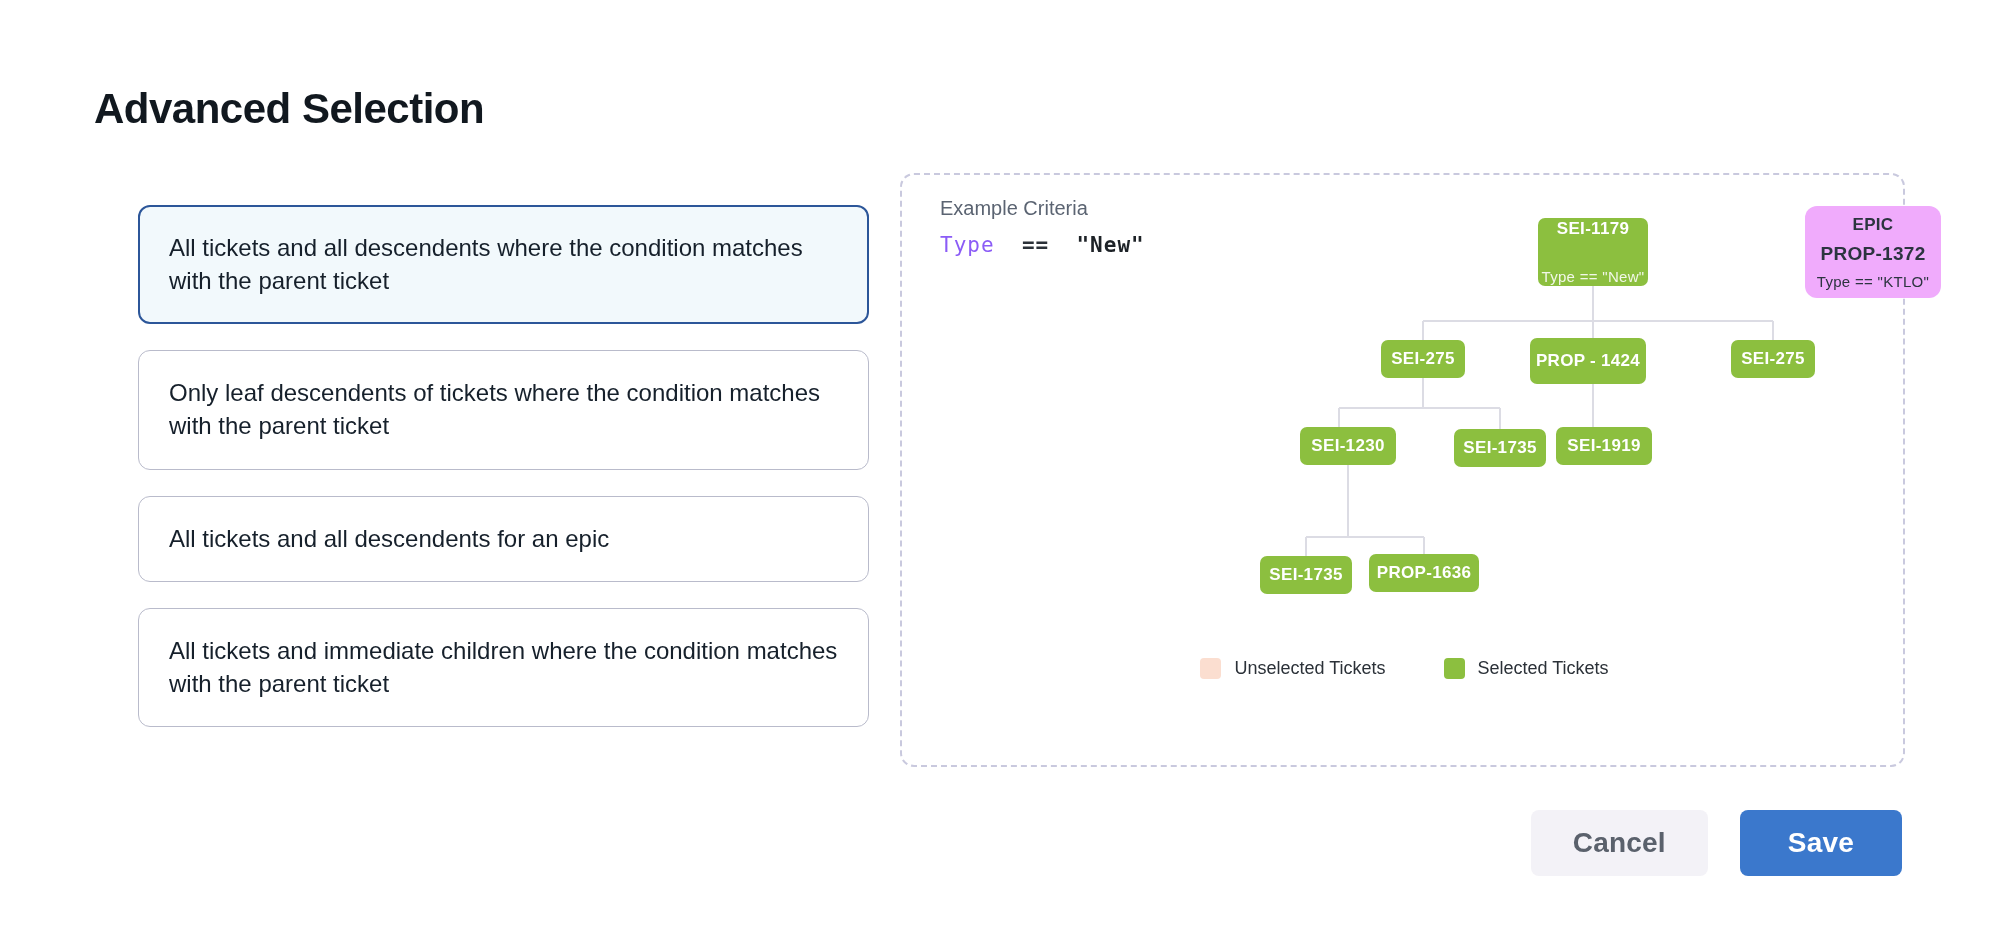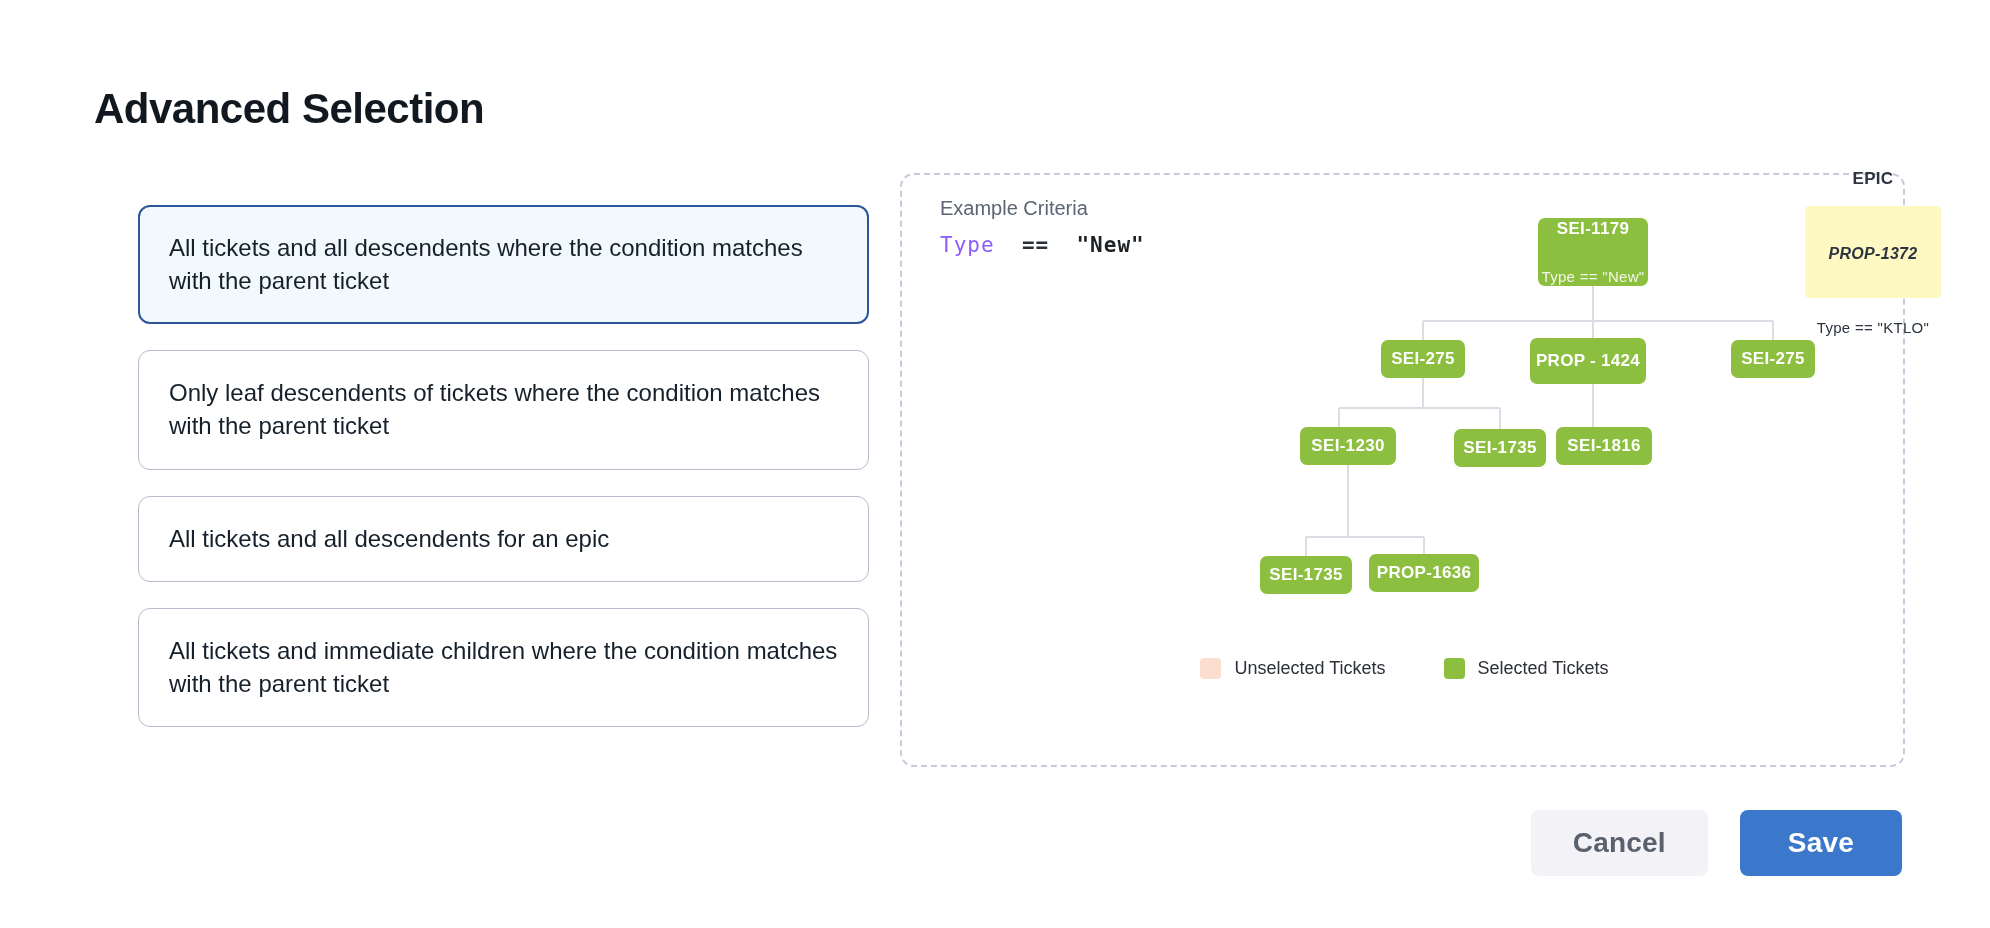--- a/index.html
+++ b/index.html
@@ -118,28 +118,27 @@
     white-space: nowrap;
   }
   .node .nsub {
     font-size: 15px;
     font-weight: 400;
     margin-top: 9px;
     color: #f2f7e8;
     white-space: nowrap;
   }
   .node.epic {
-    background: #fef9c3;
+    background: #f0abfc;
     color: #2c3440;
-    border-radius: 4px;
-    gap: 48px;
+    border-radius: 12px;
   }
   .node.epic .nid { font-size: 17px; color: #2c3440; }
   .node.epic .nsub { color: #2c3440; font-weight: 400; margin-top: 8px; }
-  .node.epic .nline2 { font-size: 16px; font-weight: 700; margin-top: 8px; color: #2c3440; font-style: italic; }
+  .node.epic .nline2 { font-size: 19px; font-weight: 700; margin-top: 8px; color: #2c3440; }
 
   
   .legend {
     position: absolute;
     left: 0;
     top: 483px;
     width: 1005px;
     display: flex;
     justify-content: center;
     align-items: flex-end;
@@ -264,21 +263,21 @@
 
       <div class="node" style="left:398px; top:252px; width:96px; height:38px;">
         <span class="nid">SEI-1230</span>
       </div>
 
       <div class="node" style="left:552px; top:254px; width:92px; height:38px;">
         <span class="nid">SEI-1735</span>
       </div>
 
       <div class="node" style="left:654px; top:252px; width:96px; height:38px;">
-        <span class="nid">SEI-1816</span>
+        <span class="nid">SEI-1919</span>
       </div>
 
       <div class="node" style="left:358px; top:381px; width:92px; height:38px;">
         <span class="nid">SEI-1735</span>
       </div>
 
       <div class="node" style="left:467px; top:379px; width:110px; height:38px;">
         <span class="nid">PROP-1636</span>
       </div>
 

